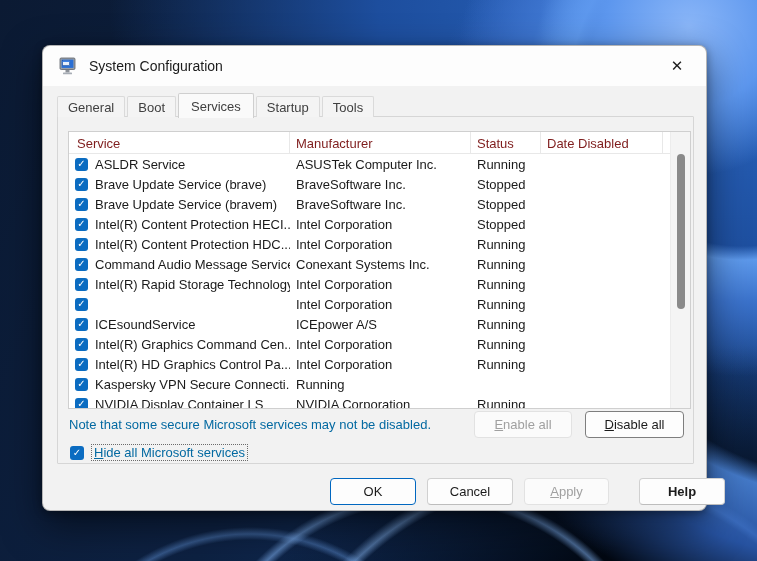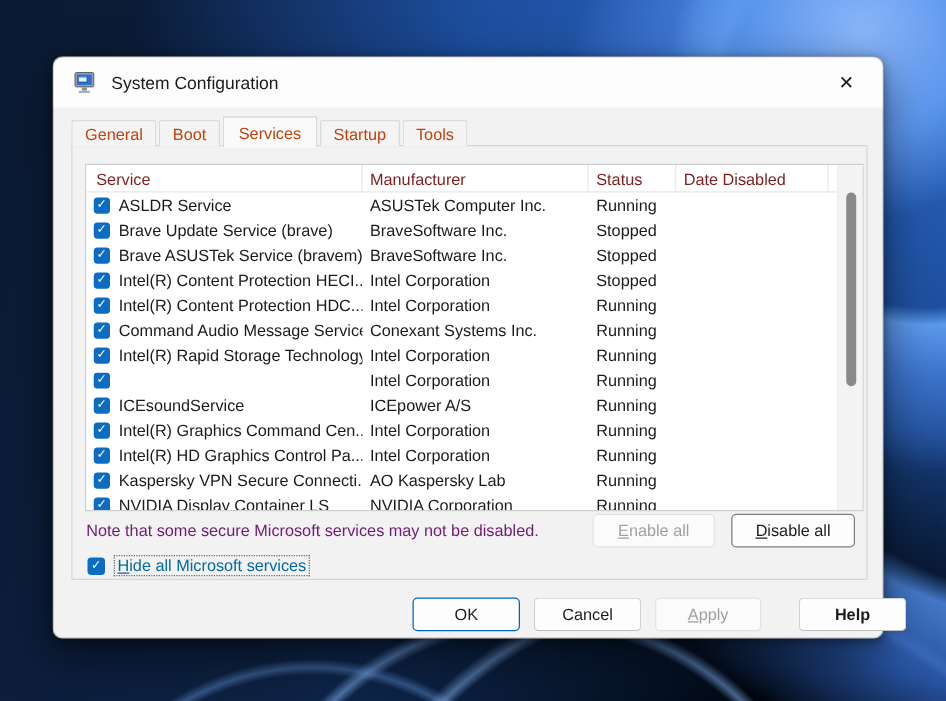--- a/index.html
+++ b/index.html
@@ -34,21 +34,21 @@
   .close-btn {
     position:absolute; right:12px; top:7px; width:34px; height:26px;
     display:flex; align-items:center; justify-content:center;
     font-size:15px; color:#1b1b1b; cursor:default; border-radius:4px;
     font-family:"DejaVu Sans",sans-serif; font-weight:400;
   }
   
   .tabs { position:absolute; left:14px; top:47px; height:24px; display:flex; align-items:flex-end; z-index:3; }
   .tab {
     height:21px; padding:0 10px; margin-right:2px; display:flex; align-items:center;
-    font-size:13px; color:#c2410c; background:#f4f4f4;
+    font-size:13px; color:#404040; background:#f4f4f4;
     border:1px solid #dadada; border-bottom:none; border-radius:2px 2px 0 0;
   }
   .tab.active {
     height:25px; background:#fafafa; border-color:#cfcfcf; position:relative; z-index:4;
     padding:0 12px; margin-bottom:-1px;
   }
   .tab-panel {
     position:absolute; left:14px; top:70px; width:637px; height:348px;
     border:1px solid #d6d6d6; background:#f2f2f2; border-radius:1px; z-index:2;
   }
@@ -74,21 +74,21 @@
     display:flex; align-items:center; justify-content:center; flex:0 0 auto;
   }
   .chk .mark { color:#ffffff; font-size:10px; line-height:1; font-family:"DejaVu Sans",sans-serif; }
   
   .vscroll {
     position:absolute; top:0; right:0; width:20px; bottom:0;
     background:#f4f4f4; border-left:1px solid #ececec;
   }
   .vthumb { position:absolute; left:6px; width:8px; top:22px; height:155px; background:#8a8a8a; border-radius:4px; }
   
-  .note { position:absolute; left:11px; top:300px; font-size:13px; color:#701a75; }
+  .note { position:absolute; left:11px; top:300px; font-size:13px; color:#0369a1; }
   .btn {
     height:27px; border-radius:4px; background:#fdfdfd; border:1px solid #d0d0d0;
     border-bottom-color:#bdbdbd; font-size:13px; color:#1b1b1b;
     display:flex; align-items:center; justify-content:center;
     font-family:"Liberation Sans","DejaVu Sans",sans-serif;
   }
   .btn.disabled { color:#a0a0a0; background:#fbfbfb; border-color:#e2e2e2; }
   .btn-enable { position:absolute; left:416px; top:294px; width:98px; }
   .btn-disable { position:absolute; left:527px; top:294px; width:99px; border-color:#7e7e7e; }
   .hide-ms { position:absolute; left:12px; top:327px; display:flex; align-items:center; gap:7px; }
@@ -160,21 +160,21 @@
             </div>
           <div class="cell">BraveSoftware Inc.</div>
           <div class="cell">Stopped</div>
           <div class="cell"></div>
         </div>
         <div class="lv-row">
           <div class="cell svc">
               <span class="chk">
                 <span class="mark">✓</span>
               </span>
-              <span>Brave ASUSTek Service (bravem)</span>
+              <span>Brave Update Service (bravem)</span>
             </div>
           <div class="cell">BraveSoftware Inc.</div>
           <div class="cell">Stopped</div>
           <div class="cell"></div>
         </div>
         <div class="lv-row">
           <div class="cell svc">
               <span class="chk">
                 <span class="mark">✓</span>
               </span>
@@ -260,21 +260,20 @@
           <div class="cell">Running</div>
           <div class="cell"></div>
         </div>
         <div class="lv-row">
           <div class="cell svc">
               <span class="chk">
                 <span class="mark">✓</span>
               </span>
               <span>Kaspersky VPN Secure Connecti...</span>
             </div>
-          <div class="cell">AO Kaspersky Lab</div>
           <div class="cell">Running</div>
           <div class="cell"></div>
         </div>
         <div class="lv-row">
           <div class="cell svc">
               <span class="chk">
                 <span class="mark">✓</span>
               </span>
               <span>NVIDIA Display Container LS</span>
             </div>

